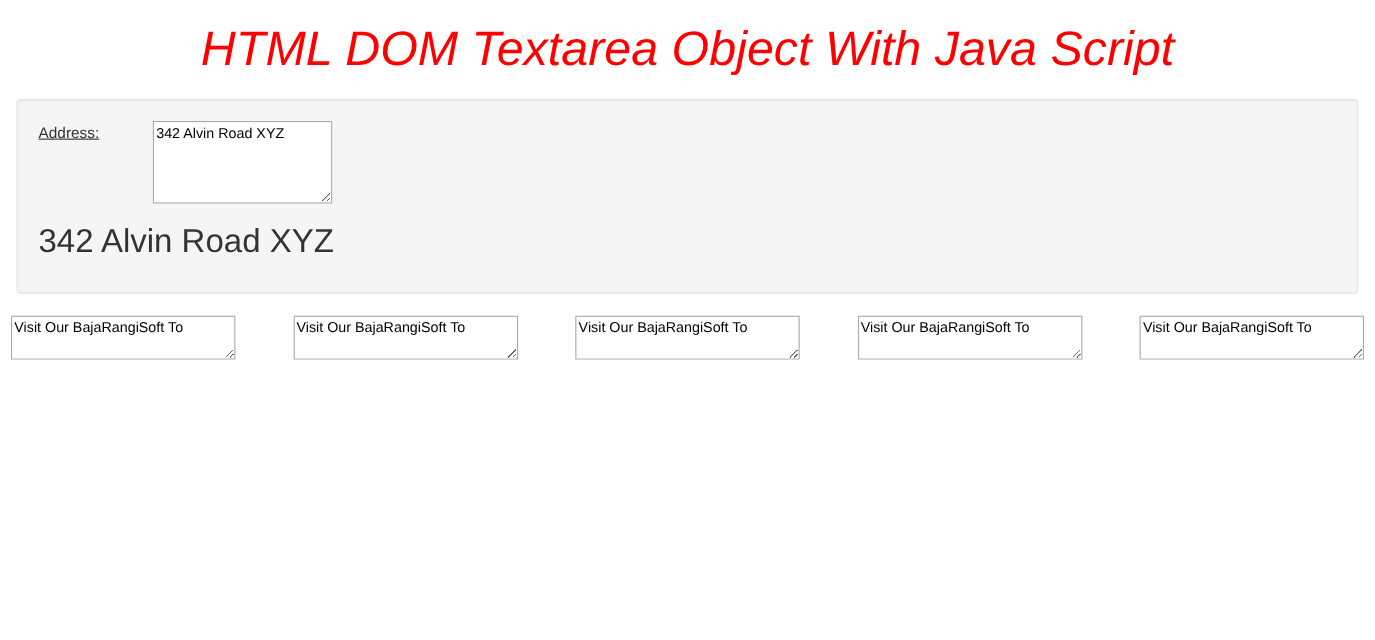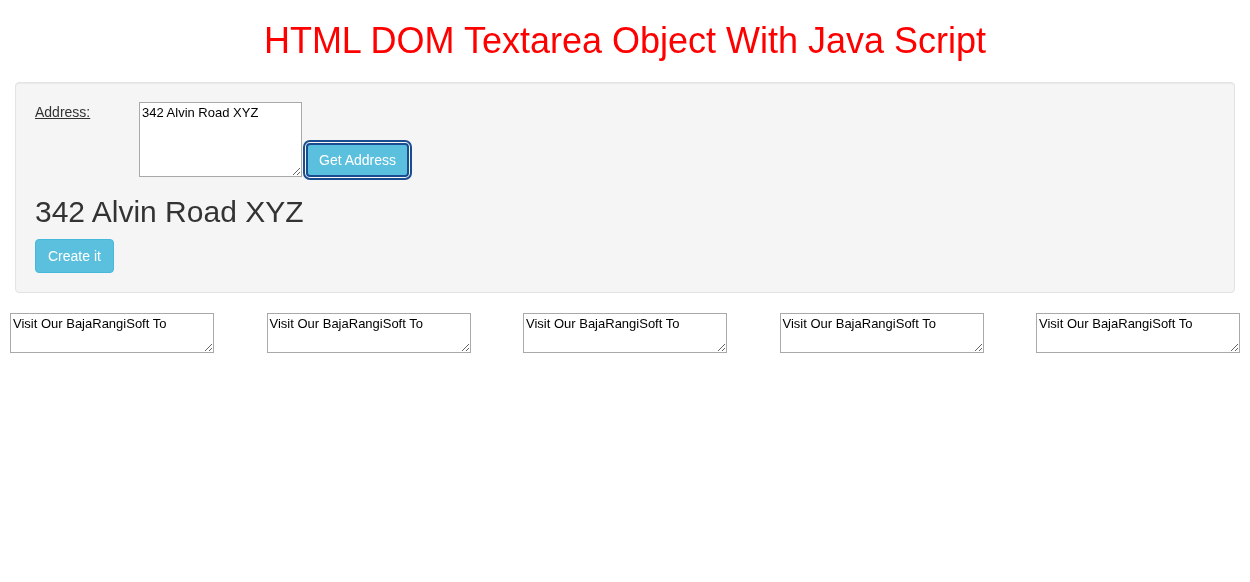--- a/index.html
+++ b/index.html
@@ -9,25 +9,26 @@
     }
     body {
       font-family: "Helvetica Neue", Helvetica, Arial, sans-serif;
       font-size: 14px;
       color: #333;
       background: #fff;
       width: 1250px;
     }
     .page-title {
       color: #ff0000;
-      font-size: 36px;
+      font-size: 44px;
       font-weight: 500;
       text-align: center;
       margin-top: 20px;
       margin-bottom: 20px;
+      font-style: italic;
     }
     .well {
       background-color: #f5f5f5;
       border: 1px solid #e3e3e3;
       border-radius: 4px;
       padding: 19px;
       margin: 0 15px 20px 15px;
       box-shadow: inset 0 1px 1px rgba(0,0,0,.05);
     }
     .form-row {
@@ -105,28 +106,24 @@
   </style>
 </head>
 <body>
 
 <h1 class="page-title">HTML DOM Textarea Object With Java Script</h1>
 
 <div class="well">
   <div class="form-row">
     <div class="label">Address:</div>
     <textarea class="address-textarea" style="">342 Alvin Road XYZ</textarea>
-    <button class="btn btn-focused">Get Address</button>
   </div>
 
   <h2 class="result-heading">342 Alvin Road XYZ</h2>
 
-  <div class="create-btn-wrap">
-    <button class="btn">Create it</button>
-  </div>
 </div>
 
 <div class="small-textareas">
   <textarea class="small-textarea" style="">Visit Our BajaRangiSoft To</textarea>
   <textarea class="small-textarea" style="">Visit Our BajaRangiSoft To</textarea>
   <textarea class="small-textarea" style="">Visit Our BajaRangiSoft To</textarea>
   <textarea class="small-textarea" style="">Visit Our BajaRangiSoft To</textarea>
   <textarea class="small-textarea" style="">Visit Our BajaRangiSoft To</textarea>
 </div>
 

